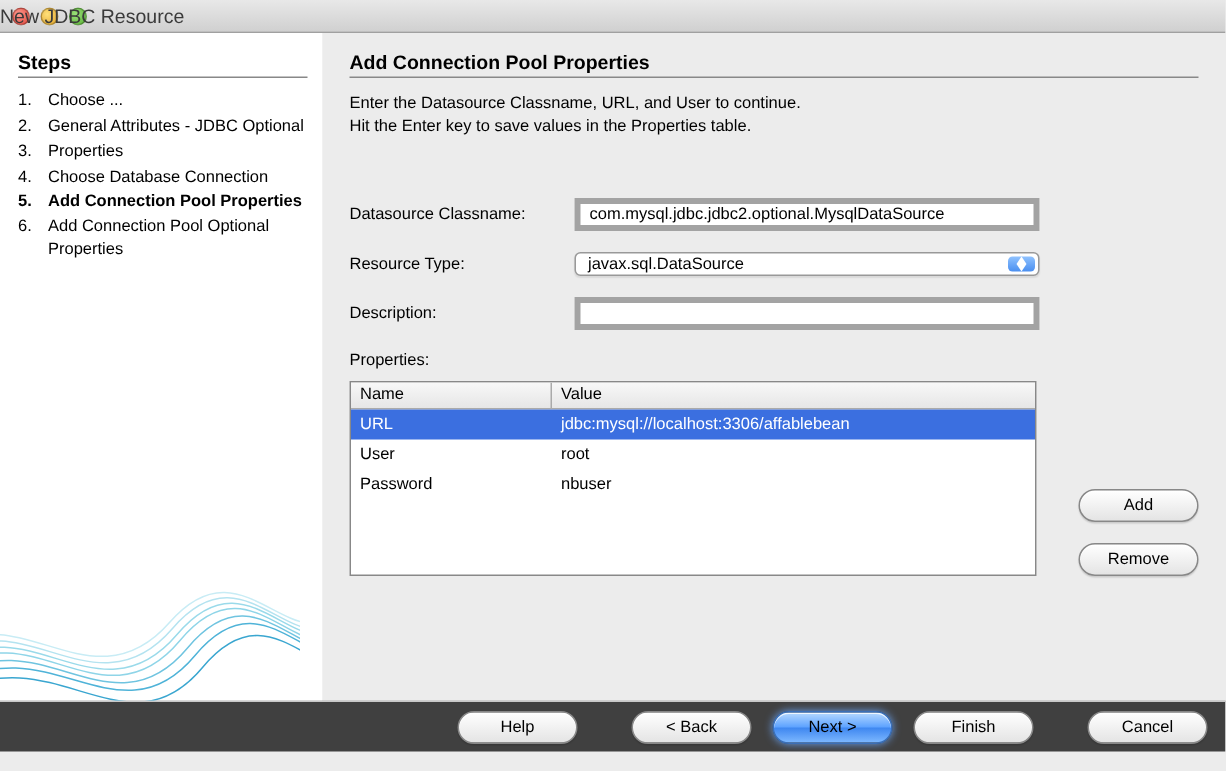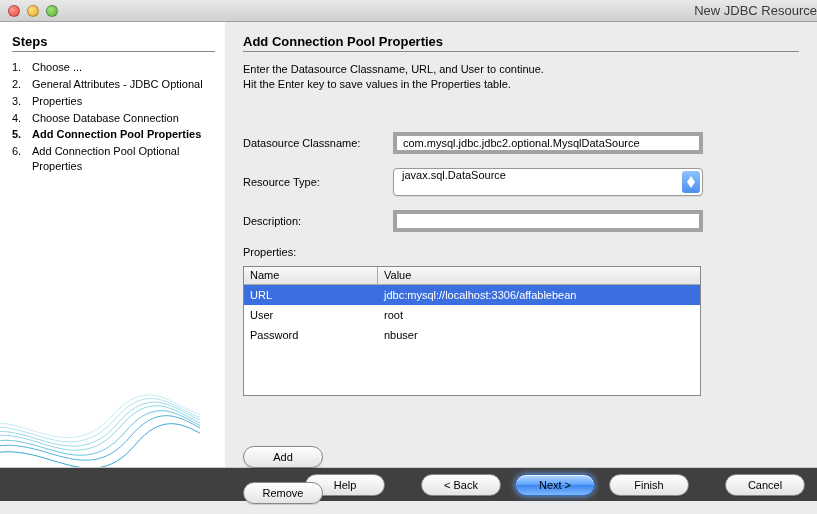--- a/index.html
+++ b/index.html
@@ -23,21 +23,21 @@
     }
     .traffic-lights { display: flex; gap: 7px; }
     .tl {
       width: 12px; height: 12px; border-radius: 50%;
       border: 0.5px solid rgba(0,0,0,0.25);
     }
     .tl-close { background: radial-gradient(circle at 35% 35%, #ff9a8f, #e1463a); }
     .tl-min   { background: radial-gradient(circle at 35% 35%, #ffe07a, #e1a42a); }
     .tl-zoom  { background: radial-gradient(circle at 35% 35%, #9be07a, #5bb236); }
     .title {
-      position: absolute; left: 0; right: 0; text-align: right;
+      position: absolute; left: 0; right: 0; text-align: left;
       font-size: 13px; color: #3a3a3a;
     }
     .content {
       display: flex;
       height: 445px;
       background: #ececec;
     }
     .sidebar {
       width: 225px;
       padding: 12px 10px 0 12px;
@@ -89,44 +89,43 @@
       flex: 0 0 310px;
       height: 22px;
       background: #fff;
       border: 4px solid #a3a3a3;
       border-radius: 0;
       padding: 2px 6px;
       font: inherit;
     }
     .form-row .tselect {
       flex: 0 0 310px;
-      height: 28px;
+      height: 16px;
       background: #fff;
       border: 1px solid #999;
       border-radius: 4px;
-      display: flex; 
+      display: flex; align-items: center;
       padding: 0 4px 0 8px;
       position: relative;
       box-shadow: inset 0 1px 0 #fff, 0 1px 1px rgba(0,0,0,0.08);
     }
     .tselect .sel-arrows {
       position: absolute; right: 2px; top: 2px; bottom: 2px;
       width: 18px;
       border-radius: 3px;
       background: linear-gradient(#8fc2ff, #4b8ff0);
       display: flex; flex-direction: column;
       align-items: center; justify-content: center;
       gap: 0px;
     }
     .sel-arrows svg { width: 8px; height: 6px; }
     .prop-label { display: block; margin: 8px 0 8px 0; }
     .prop-area {
       display: flex; gap: 28px;
-      align-items: flex-start;
-      flex-direction: column;
+      align-items: flex-end;
     }
     .prop-table {
       width: 458px;
       border: 1px solid #888;
       background: #fff;
       height: 130px;
       overflow: hidden;
     }
     .prop-head {
       display: flex;

